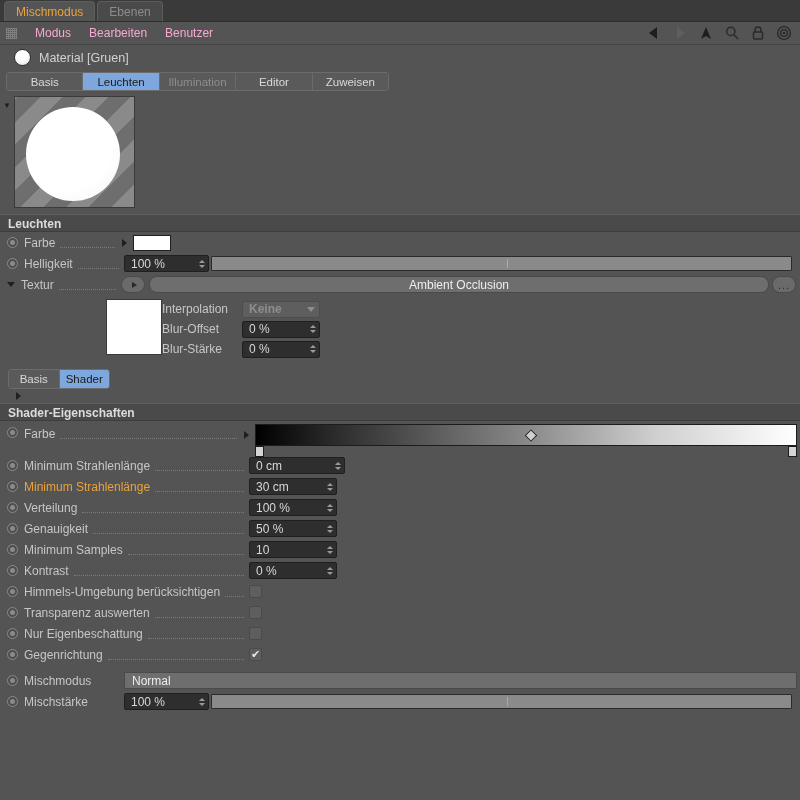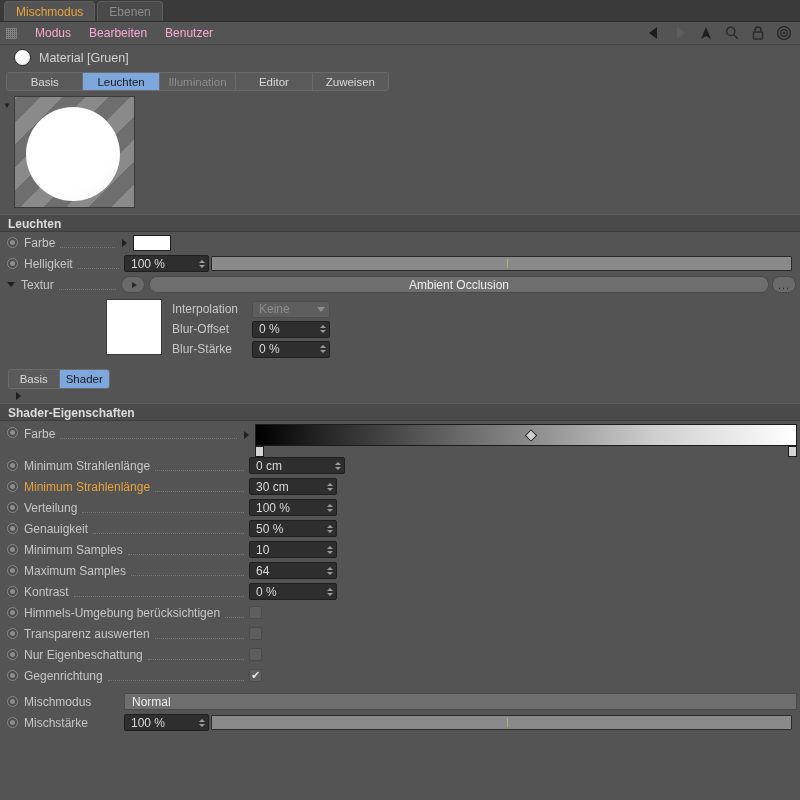--- a/index.html
+++ b/index.html
@@ -179,27 +179,27 @@
     display: flex; align-items: center; justify-content: center;
     flex: none; margin-left: 3px; letter-spacing: 1px;
   }
 
   
   .texblock { display: flex; padding: 4px 0 4px 106px; }
   .texthumb {
     width: 56px; height: 56px; background: #ffffff; border: 1px solid #3a3a3a;
     flex: none;
   }
-  .texfields { margin-left: 10px; }
+  .texfields { }
   .trow { height: 20px; display: flex; align-items: center; }
   .tlabel { width: 80px; color: #c6c6c6; font-size: 12px; }
   .select-dim {
     width: 78px; height: 17px; background: #5e5e5e; border: 1px solid #4d4d4d;
     border-radius: 2px; display: flex; align-items: center;
-    padding: 0 4px 0 6px; color: #8d8d8d; font-size: 12px;
+    padding: 0 4px 0 6px; color: #8d8d8d; font-size: 12px; font-weight: bold;
   }
   .select-dim .cap { flex: 1; }
   .tri-dim {
     width: 0; height: 0; border-left: 4px solid transparent;
     border-right: 4px solid transparent; border-top: 5px solid #8d8d8d;
   }
   .field.sm { width: 78px; }
 
   
   .subtabs { margin: 6px 0 0 8px; display: flex; width: 102px;
@@ -476,34 +476,20 @@
           <span class="val">10</span>
           <span class="spin">
             <i class="up"></i>
             <i class="dn"></i>
           </span>
         </div>
       </div>
       <div class="row">
         <div class="radio"></div>
         <div class="lwrap" style="width:225px">
-          <span class="lbl">Maximum Samples</span>
-          <span class="leader"></span>
-        </div>
-        <div class="field" style="width:88px">
-          <span class="val">64</span>
-          <span class="spin">
-            <i class="up"></i>
-            <i class="dn"></i>
-          </span>
-        </div>
-      </div>
-      <div class="row">
-        <div class="radio"></div>
-        <div class="lwrap" style="width:225px">
           <span class="lbl">Kontrast</span>
           <span class="leader"></span>
         </div>
         <div class="field" style="width:88px">
           <span class="val">0 %</span>
           <span class="spin">
             <i class="up"></i>
             <i class="dn"></i>
           </span>
         </div>

